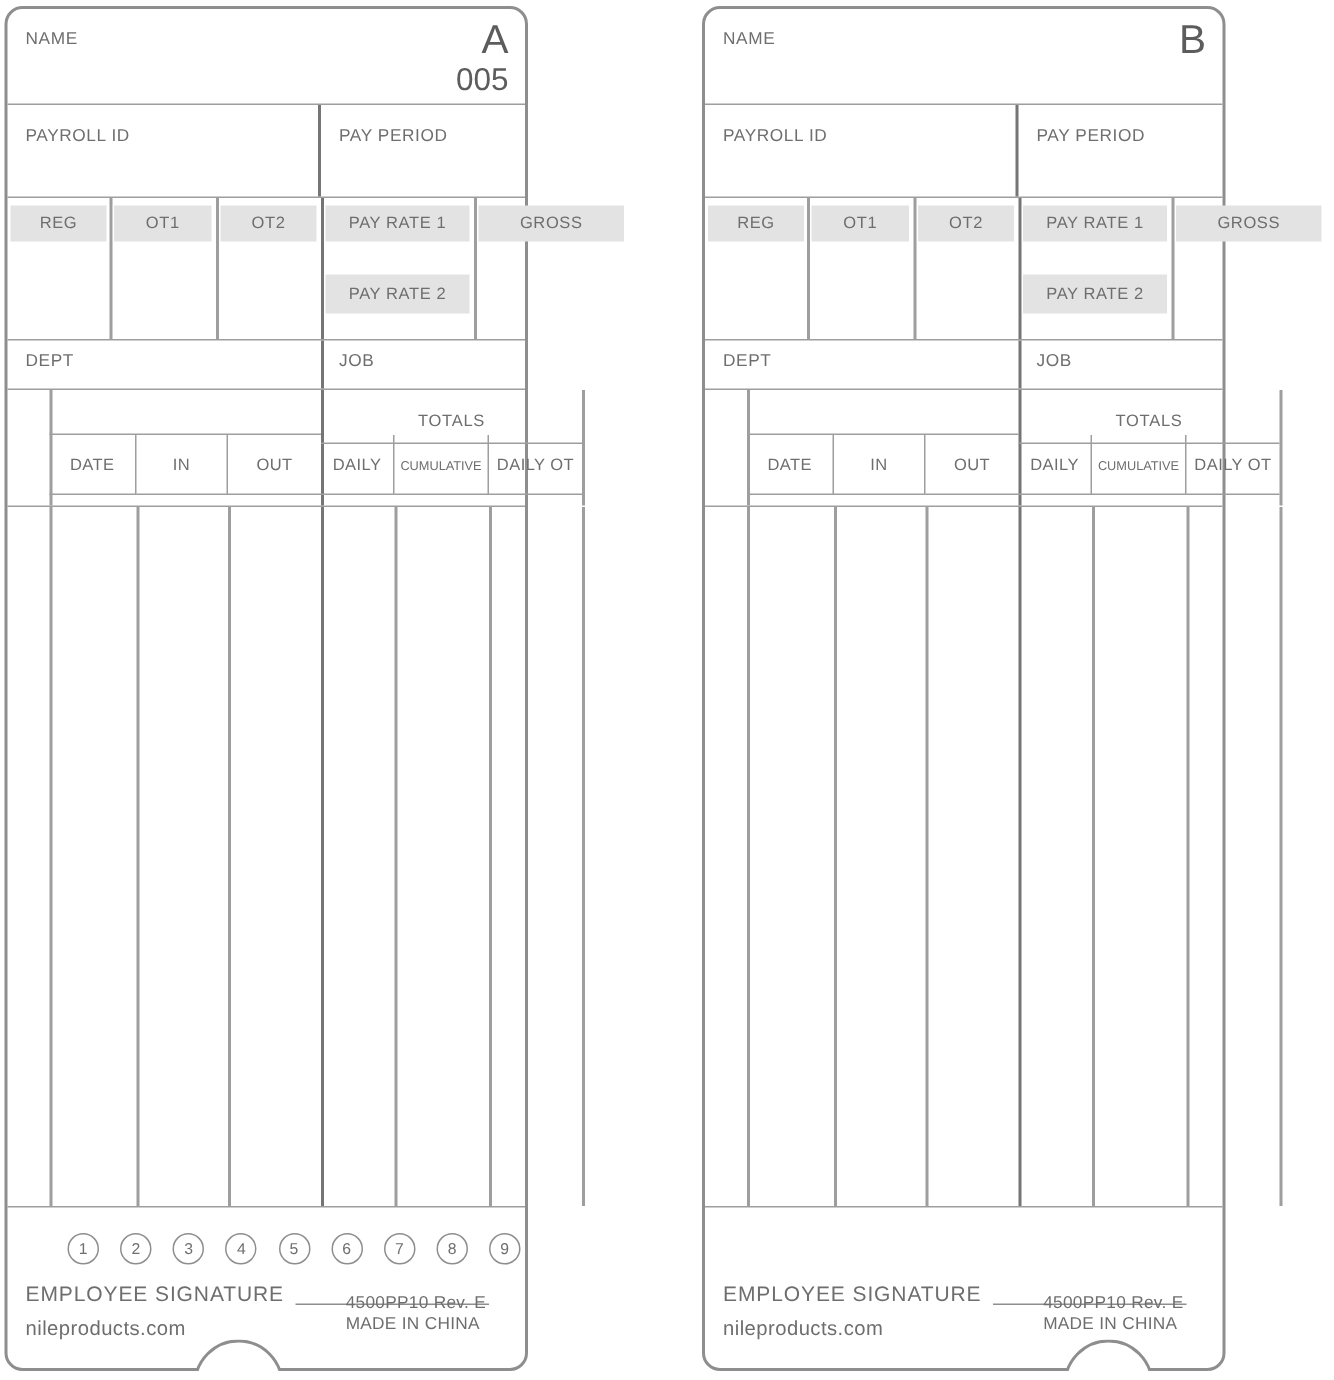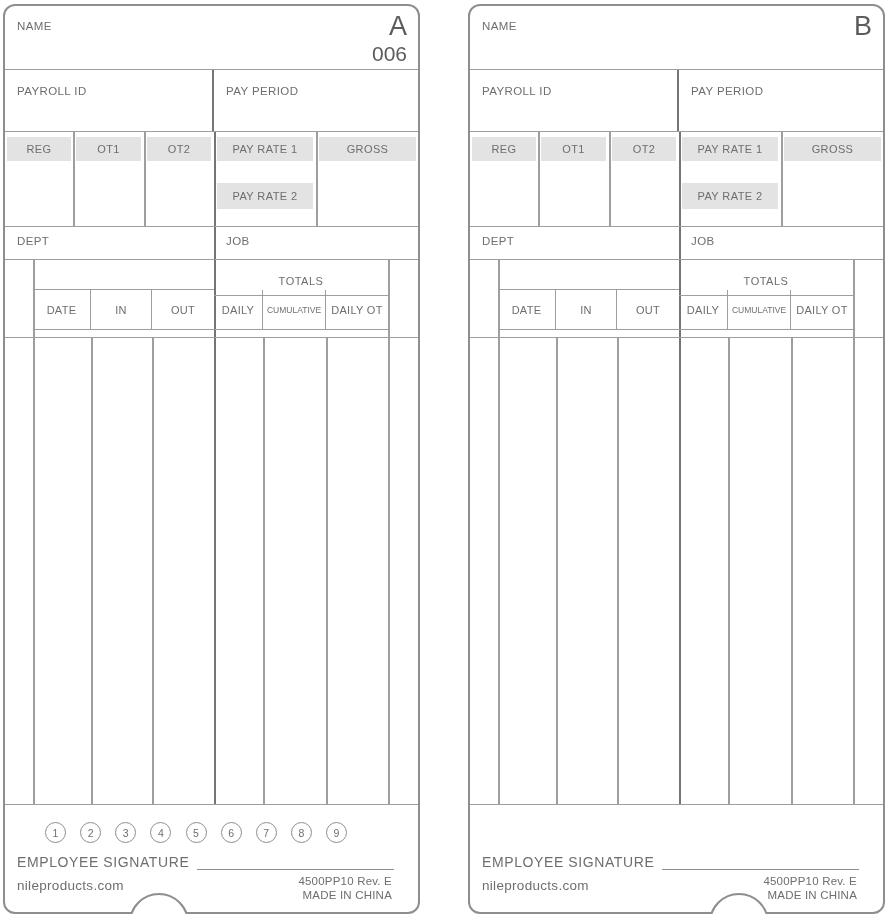--- a/index.html
+++ b/index.html
@@ -7,21 +7,21 @@
     --fill:#e3e3e3; --text:#6e6e6e; --bigtext:#5c5c5c;
   }
   *{box-sizing:border-box;margin:0;padding:0}
   html,body{background:#ffffff}
   body{
     width:889px;height:920px;position:relative;
     font-family:"Liberation Sans","DejaVu Sans",sans-serif;
     color:var(--text);
   }
   .card{
-    position:absolute;top:4px;width:417px;height:910px;
+    position:absolute;top:4px;width:349px;height:910px;
     background:#fff;border:2px solid var(--border);border-radius:12px;
   }
   .card-a{left:3px}
   .card-b{left:468px}
 
   .sec{position:absolute;left:0;right:0}
   .lbl{font-size:11.5px;letter-spacing:.4px;color:var(--text)}
 
   
   .row-name{top:0;height:64px;border-bottom:1.5px solid var(--grid)}
@@ -65,38 +65,38 @@
 
   
   .sec-footer{top:799px;bottom:0}
   .punch-row{position:absolute;left:40px;top:17px;width:302px;display:flex;justify-content:space-between}
   .punch{width:21px;height:21px;border:1.5px solid var(--border);border-radius:50%;
        display:flex;align-items:center;justify-content:center;font-size:10.5px;color:var(--text)}
   .sig-row{position:absolute;left:12px;right:24px;top:49px;display:flex;align-items:flex-end}
   .sig-label{font-size:14px;letter-spacing:.6px;white-space:nowrap}
   .sig-line{flex:1;border-bottom:1.5px solid var(--border);margin-left:8px;height:14px}
   .website{position:absolute;left:12px;top:73px;font-size:13.5px;letter-spacing:.3px}
-  .partinfo{position:absolute;right:26px;top:69px;text-align:right;font-size:11.5px;line-height:14px;letter-spacing:.2px}
+  .partinfo{position:absolute;right:26px;top:57px;text-align:left;font-size:11.5px;line-height:14px;letter-spacing:.2px}
 
   
   .notch{position:absolute;bottom:-2px;height:21px;width:64px;overflow:hidden}
   .card-a .notch{left:122px}
   .card-b .notch{left:237px}
   .notch .bump{position:absolute;top:0;left:2px;width:60px;height:60px;
        background:#fff;border:2px solid var(--border);border-radius:50%}
 </style>
 </head>
 <body>
 
 <div class="card card-a">
   <div class="sec row-name">
     <span class="lbl">NAME</span>
     <div class="corner">
       <div class="variant">A</div>
-      <div class="cardnum">006</div>
+      <div class="cardnum">005</div>
     </div>
   </div>
 
   <div class="sec row-payroll">
     <div class="cell-l">
       <span class="lbl">PAYROLL ID</span>
     </div>
     <div class="cell-r">
       <span class="lbl">PAY PERIOD</span>
     </div>

